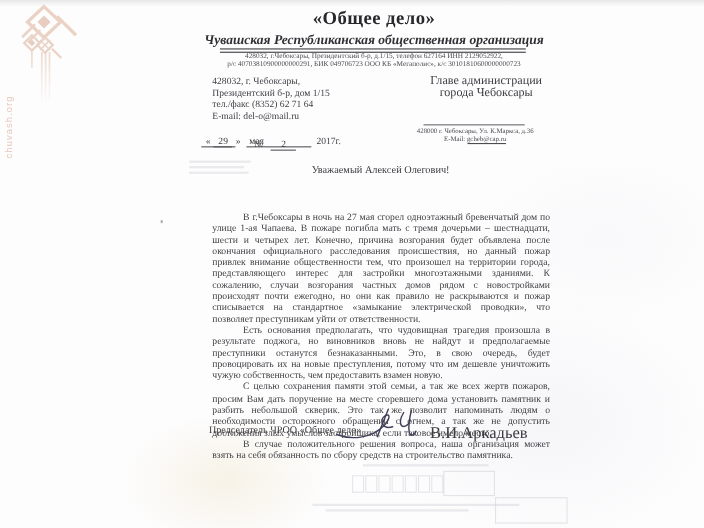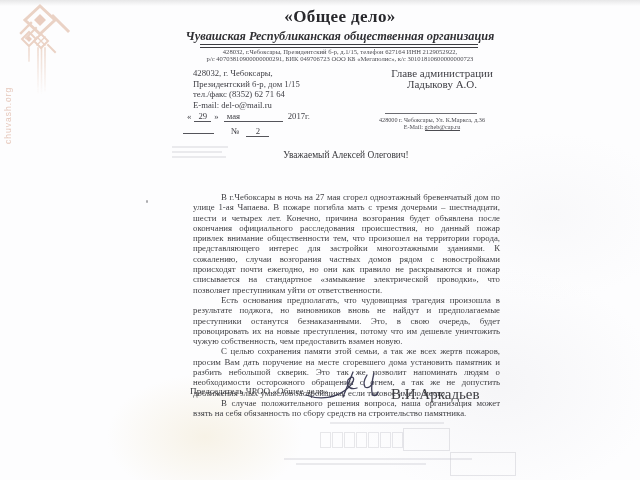--- a/index.html
+++ b/index.html
@@ -27,21 +27,21 @@
     font-size:12.3px;font-weight:bold;font-style:italic;color:#303034;}
   .dbl-rule{left:200px;top:44px;width:278px;height:2.4px;
     border-top:1.4px solid #3c3c40;border-bottom:1px solid #3c3c40;}
   .req{left:158px;width:364px;text-align:center;font-size:6.6px;color:#4c4c52;line-height:7px;}
   .req1{top:48px;} .req2{top:55px;}
   
   .sender{left:193px;top:68px;font-size:8.7px;line-height:10.7px;color:#3e3e44;}
   .date-row{left:187px;top:111px;font-size:8.7px;color:#3e3e44;display:flex;align-items:baseline;}
   .num-row{left:183px;top:124px;font-size:8.7px;color:#3e3e44;display:flex;align-items:baseline;}
   .u{border-bottom:1px solid #54545a;}
-  .day{min-width:17px;text-align:center;margin:0 3px;}
+  .day{min-width:17px;text-align:center;margin:12px 3px;}
   .month{min-width:56px;text-align:left;padding-left:3px;margin-left:5px;}
   .year{margin-left:5px;}
   .blank-u{width:31px;height:9px;}
   .nsign{margin-left:17px;}
   .nval{min-width:23px;text-align:center;margin-left:7px;}
   .recipient{left:377px;top:68px;width:130px;text-align:center;
     font-size:11px;line-height:10.7px;color:#3e3e44;}
   .r-rule{left:385px;top:113px;width:92px;border-top:1px solid #6a6a70;}
   .r-fine{left:372px;top:116px;width:120px;text-align:center;
     font-size:6.2px;line-height:7.2px;color:#4c4c52;}
@@ -120,21 +120,21 @@
     <span class="year">2017г.</span>
   </div>
   <div class="abs num-row">
     <span class="u blank-u"></span>
     <span class="nsign">№</span>
     <span class="u nval">2</span>
   </div>
 
   <div class="abs recipient">
     <div>Главе администрации</div>
-    <div>Ладыкову А.О.</div>
+    <div>города Чебоксары</div>
   </div>
   <div class="abs r-rule"></div>
   <div class="abs r-fine">
     <div>428000 г. Чебоксары, Ул. К.Маркса, д.36</div>
     <div>
       <span>E-Mail:</span>
       <span class="u">gcheb@cap.ru</span>
     </div>
   </div>
 

